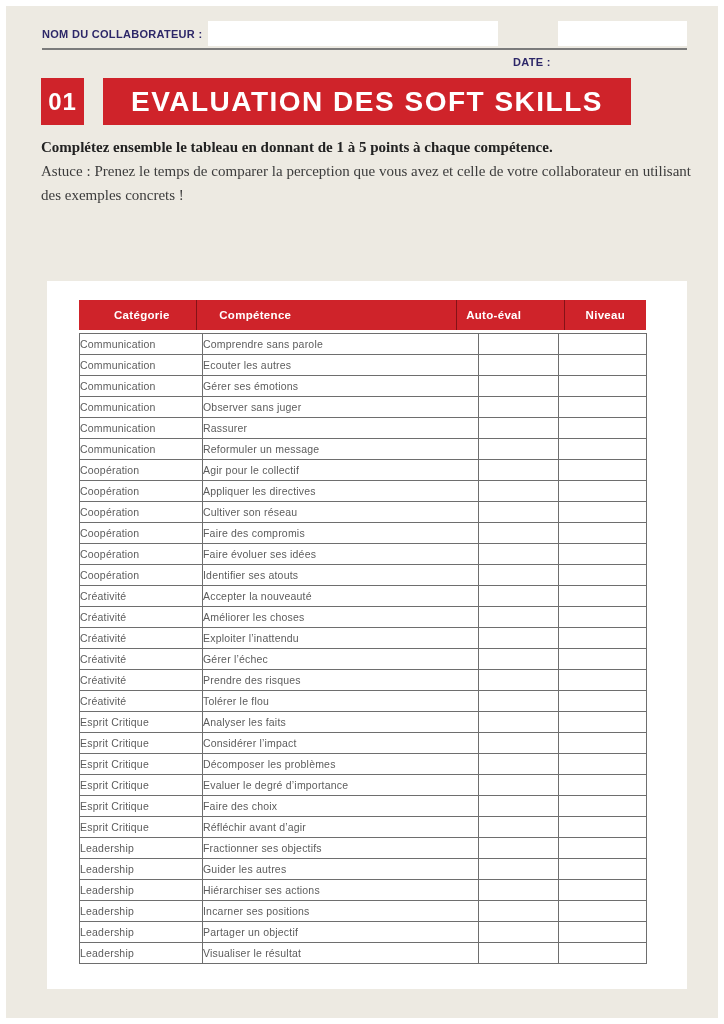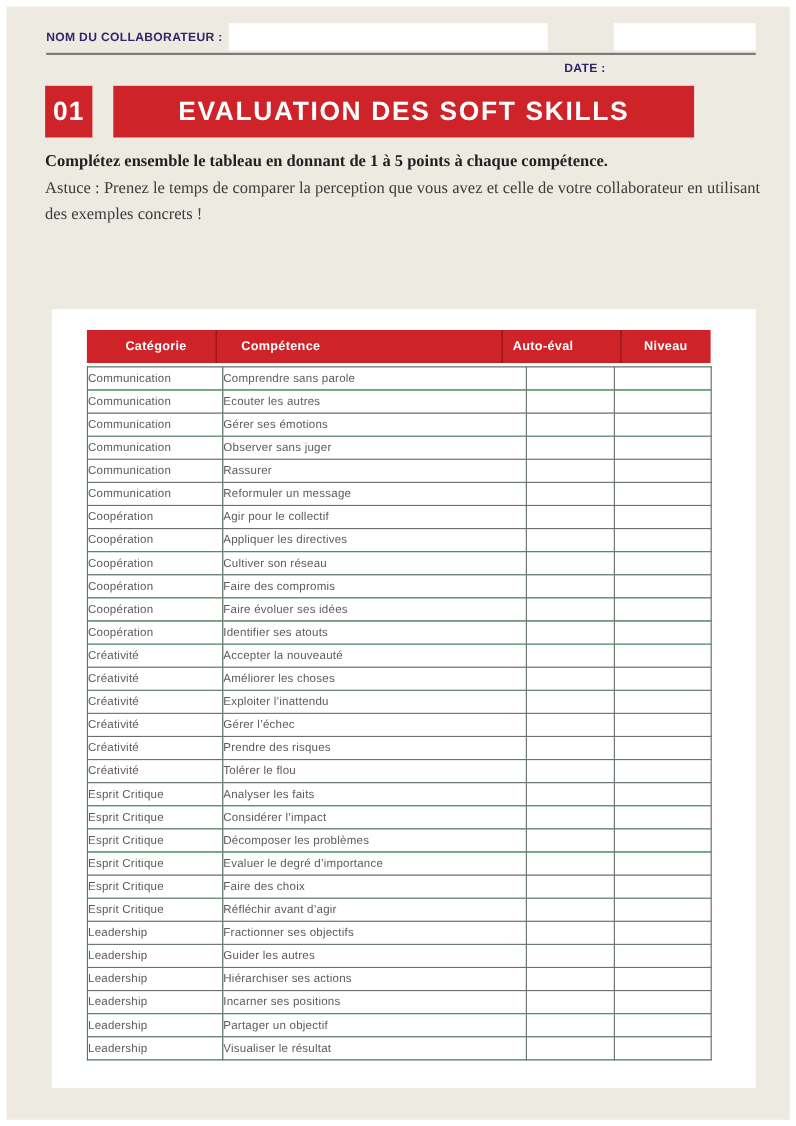--- a/index.html
+++ b/index.html
@@ -38,21 +38,21 @@
   .number-badge{
     position:absolute;left:41px;top:78px;width:43px;height:47px;
     background:#cf232a;color:#ffffff;
     display:flex;align-items:center;justify-content:center;
     font-size:24px;font-weight:800;letter-spacing:1px;
   }
   .title-banner{
     position:absolute;left:103px;top:78px;width:528px;height:47px;
     background:#cf232a;color:#ffffff;
     display:flex;align-items:center;justify-content:center;
-    font-size:24px;font-weight:800;letter-spacing:1.5px;
+    font-size:28px;font-weight:800;letter-spacing:1.5px;
     white-space:nowrap;
   }
   
   .intro{
     position:absolute;left:41px;top:136px;width:650px;
     color:#3c3c3c;font-size:15px;line-height:23.8px;
     text-align:justify;
     font-family:Liberation Serif, serif;
   }
   .intro p{margin:0;}

